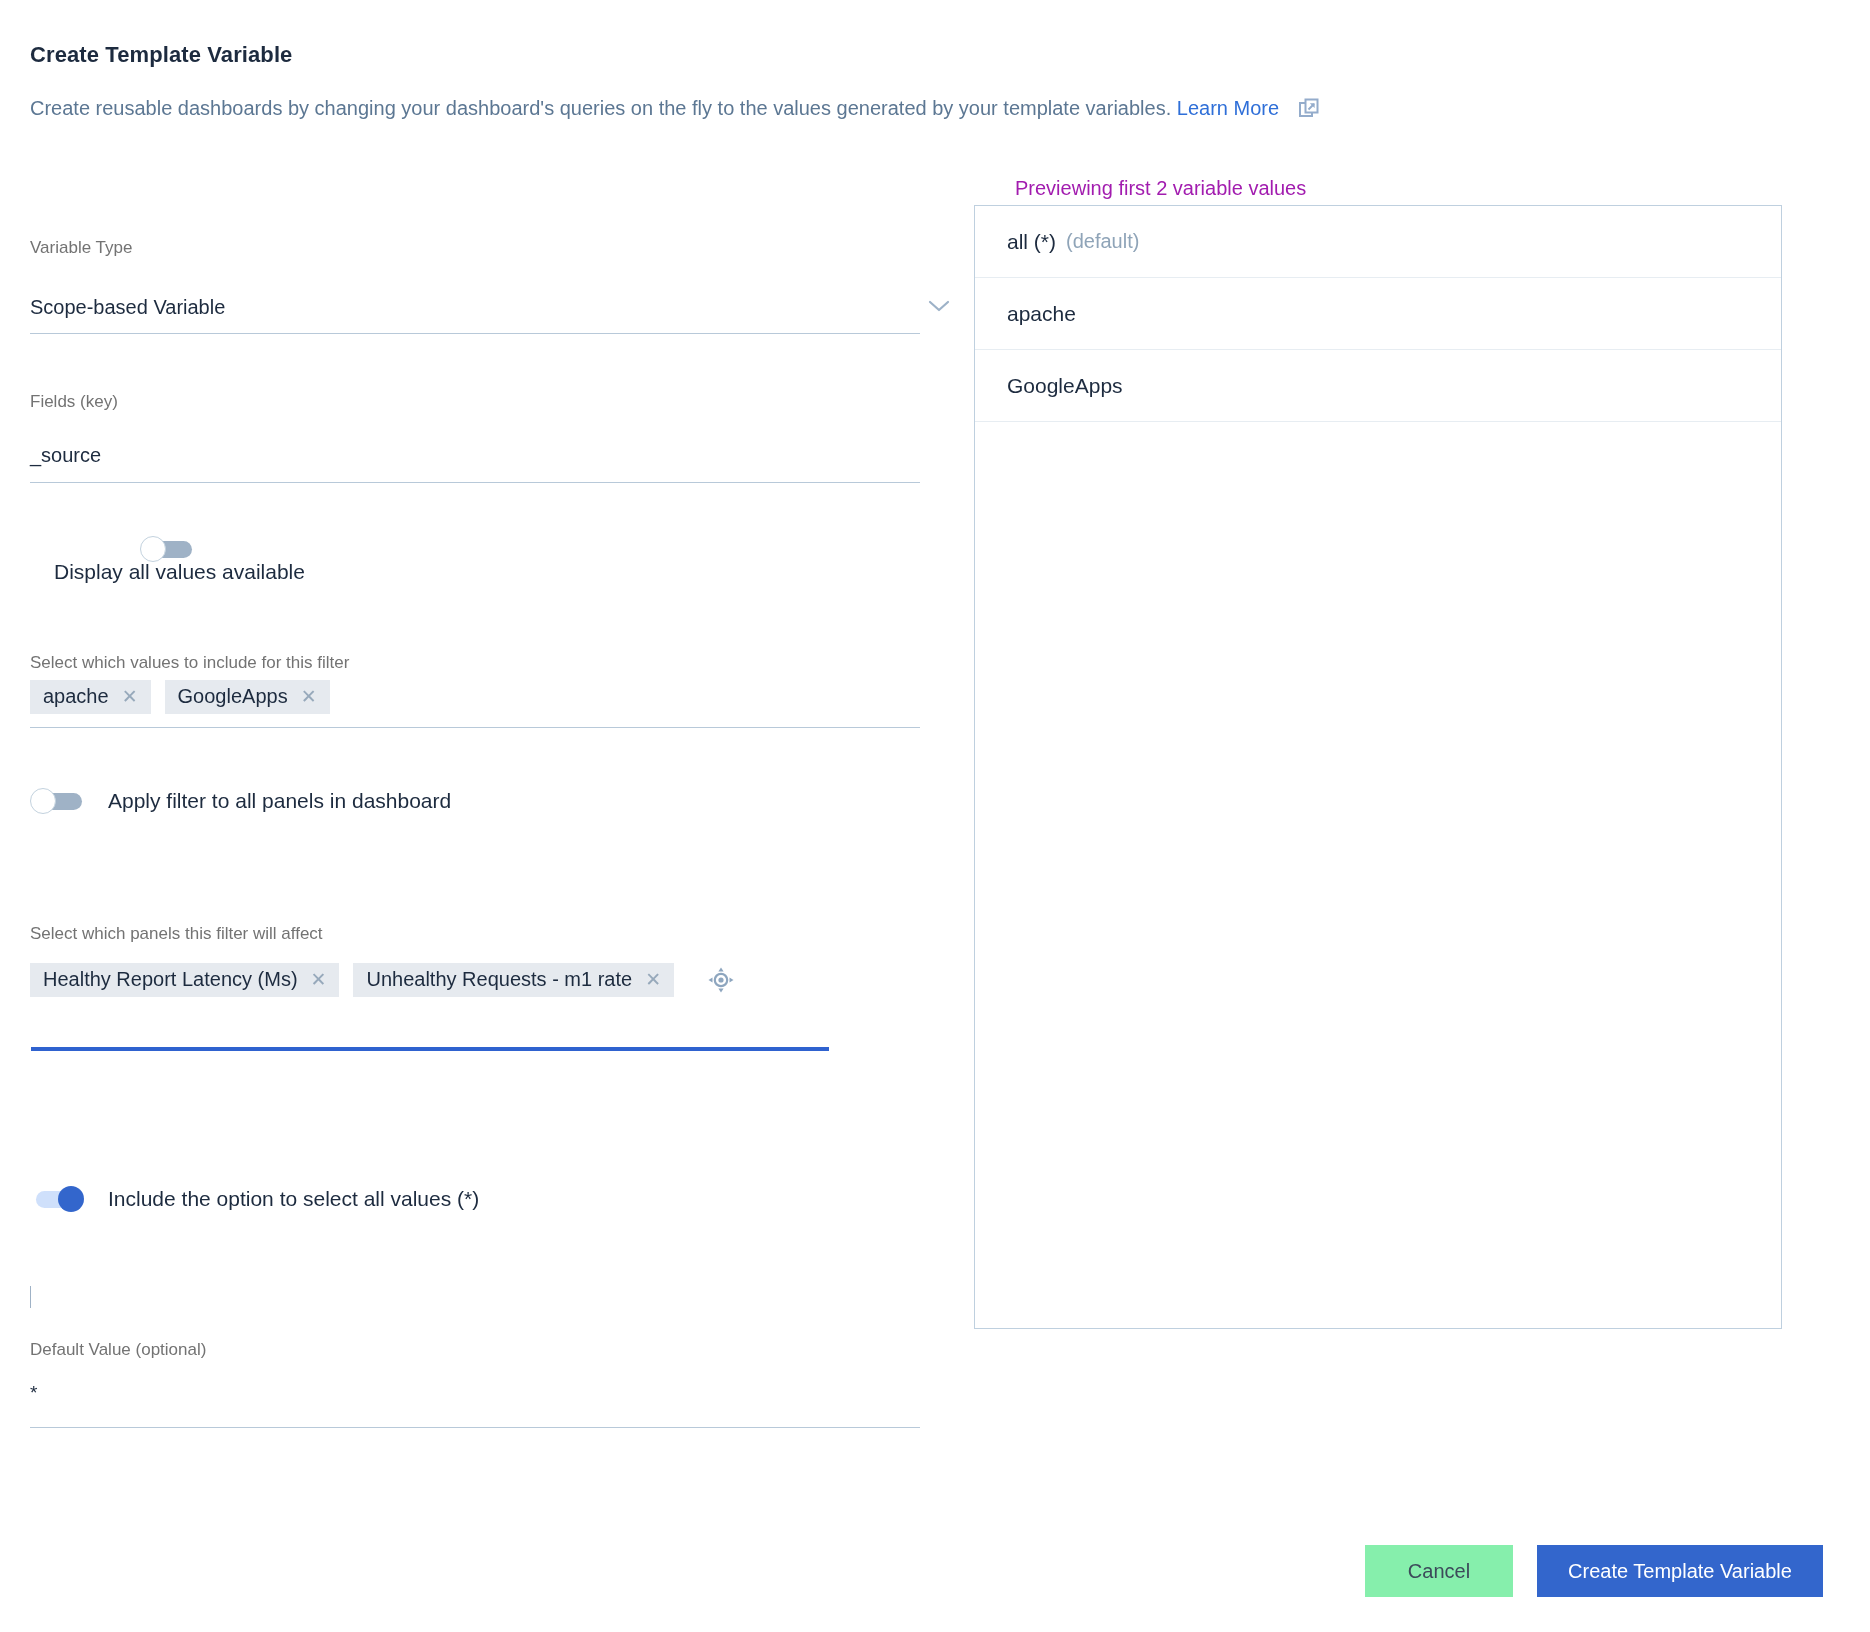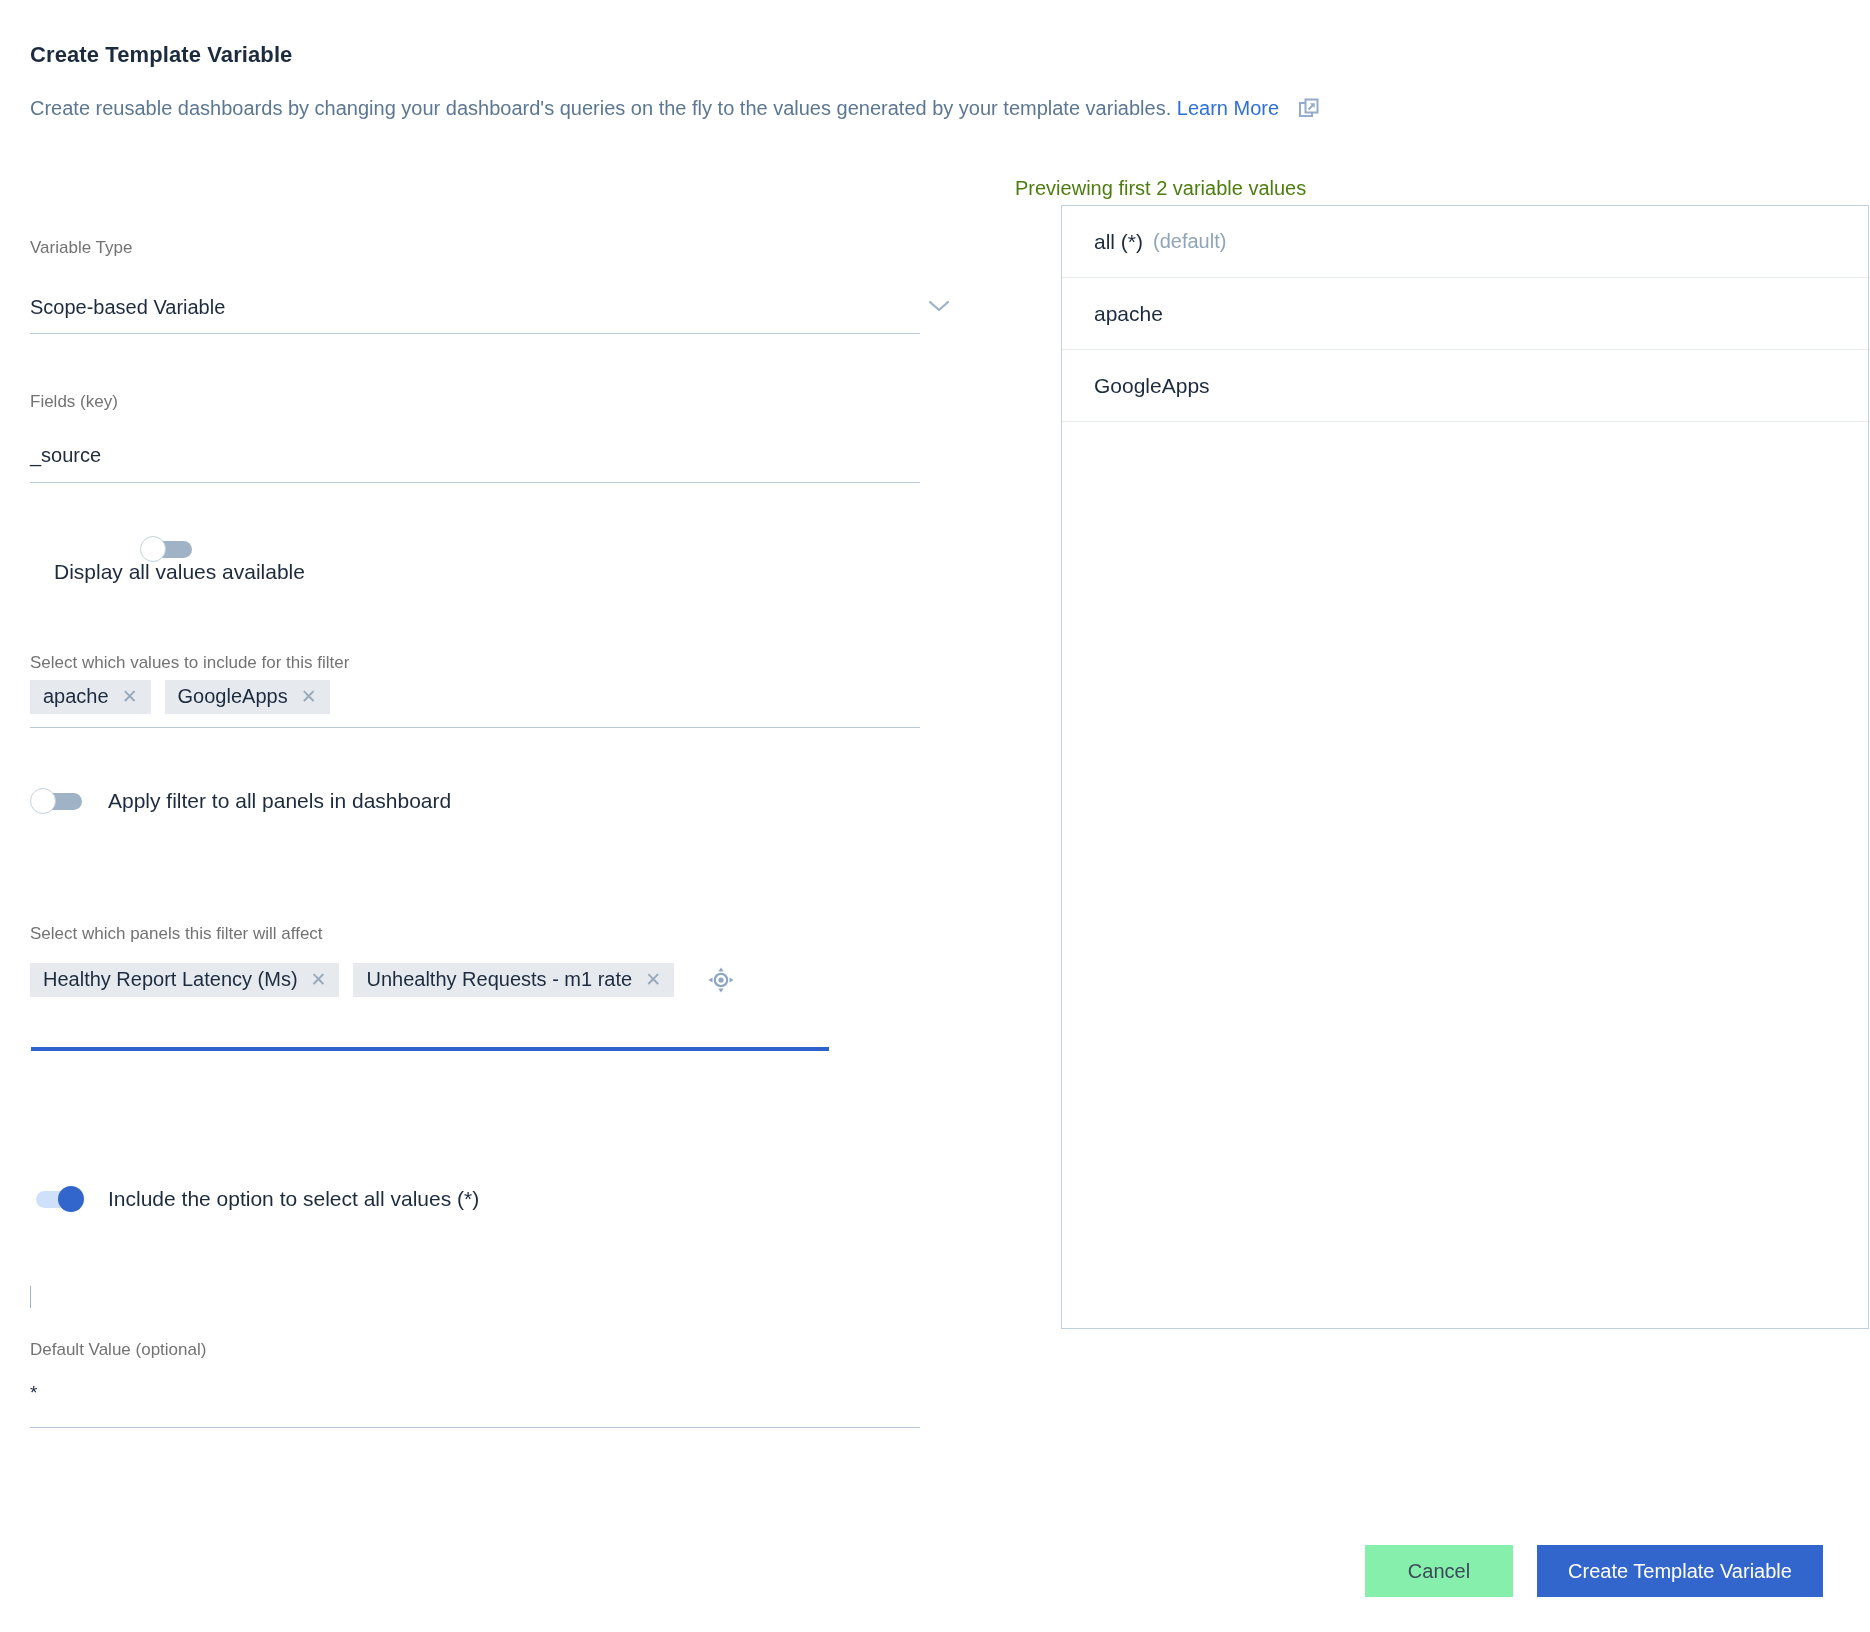--- a/index.html
+++ b/index.html
@@ -176,26 +176,26 @@
     height: 22px;
     background: #9fb2c6;
   }
 
   
   .preview-title {
     position: absolute;
     left: 1015px;
     top: 177px;
     font-size: 20px;
-    color: #4d7c0f;
+    color: #a21caf;
     white-space: nowrap;
   }
   .preview-panel {
     position: absolute;
-    left: 1061px;
+    left: 974px;
     top: 205px;
     width: 808px;
     height: 1124px;
     border: 1px solid #bfd0df;
     background: #ffffff;
     box-sizing: border-box;
   }
   .preview-item {
     height: 72px;
     display: flex;

